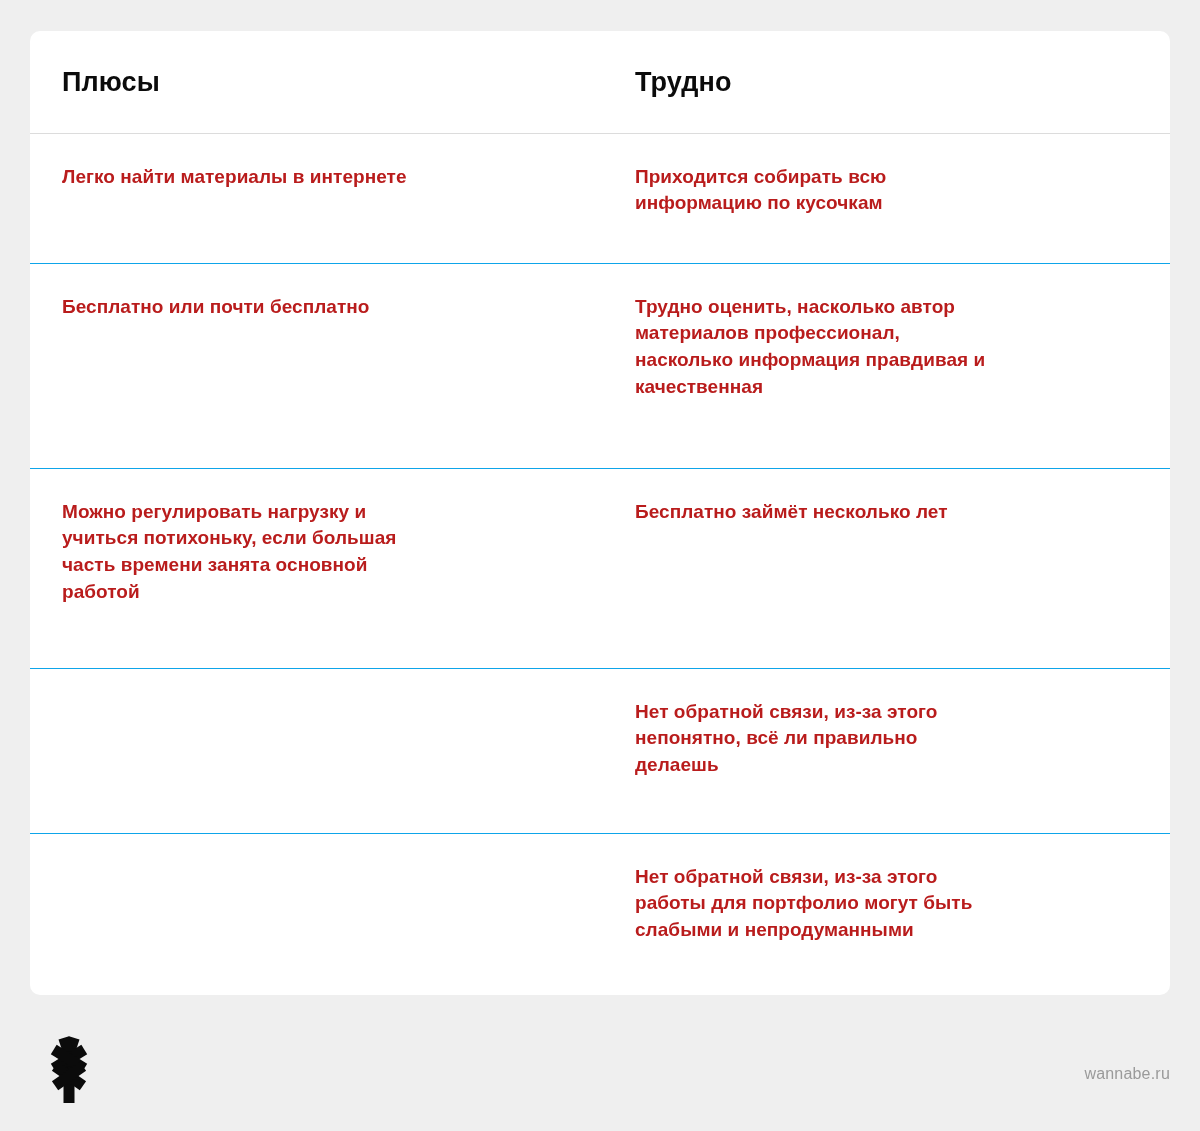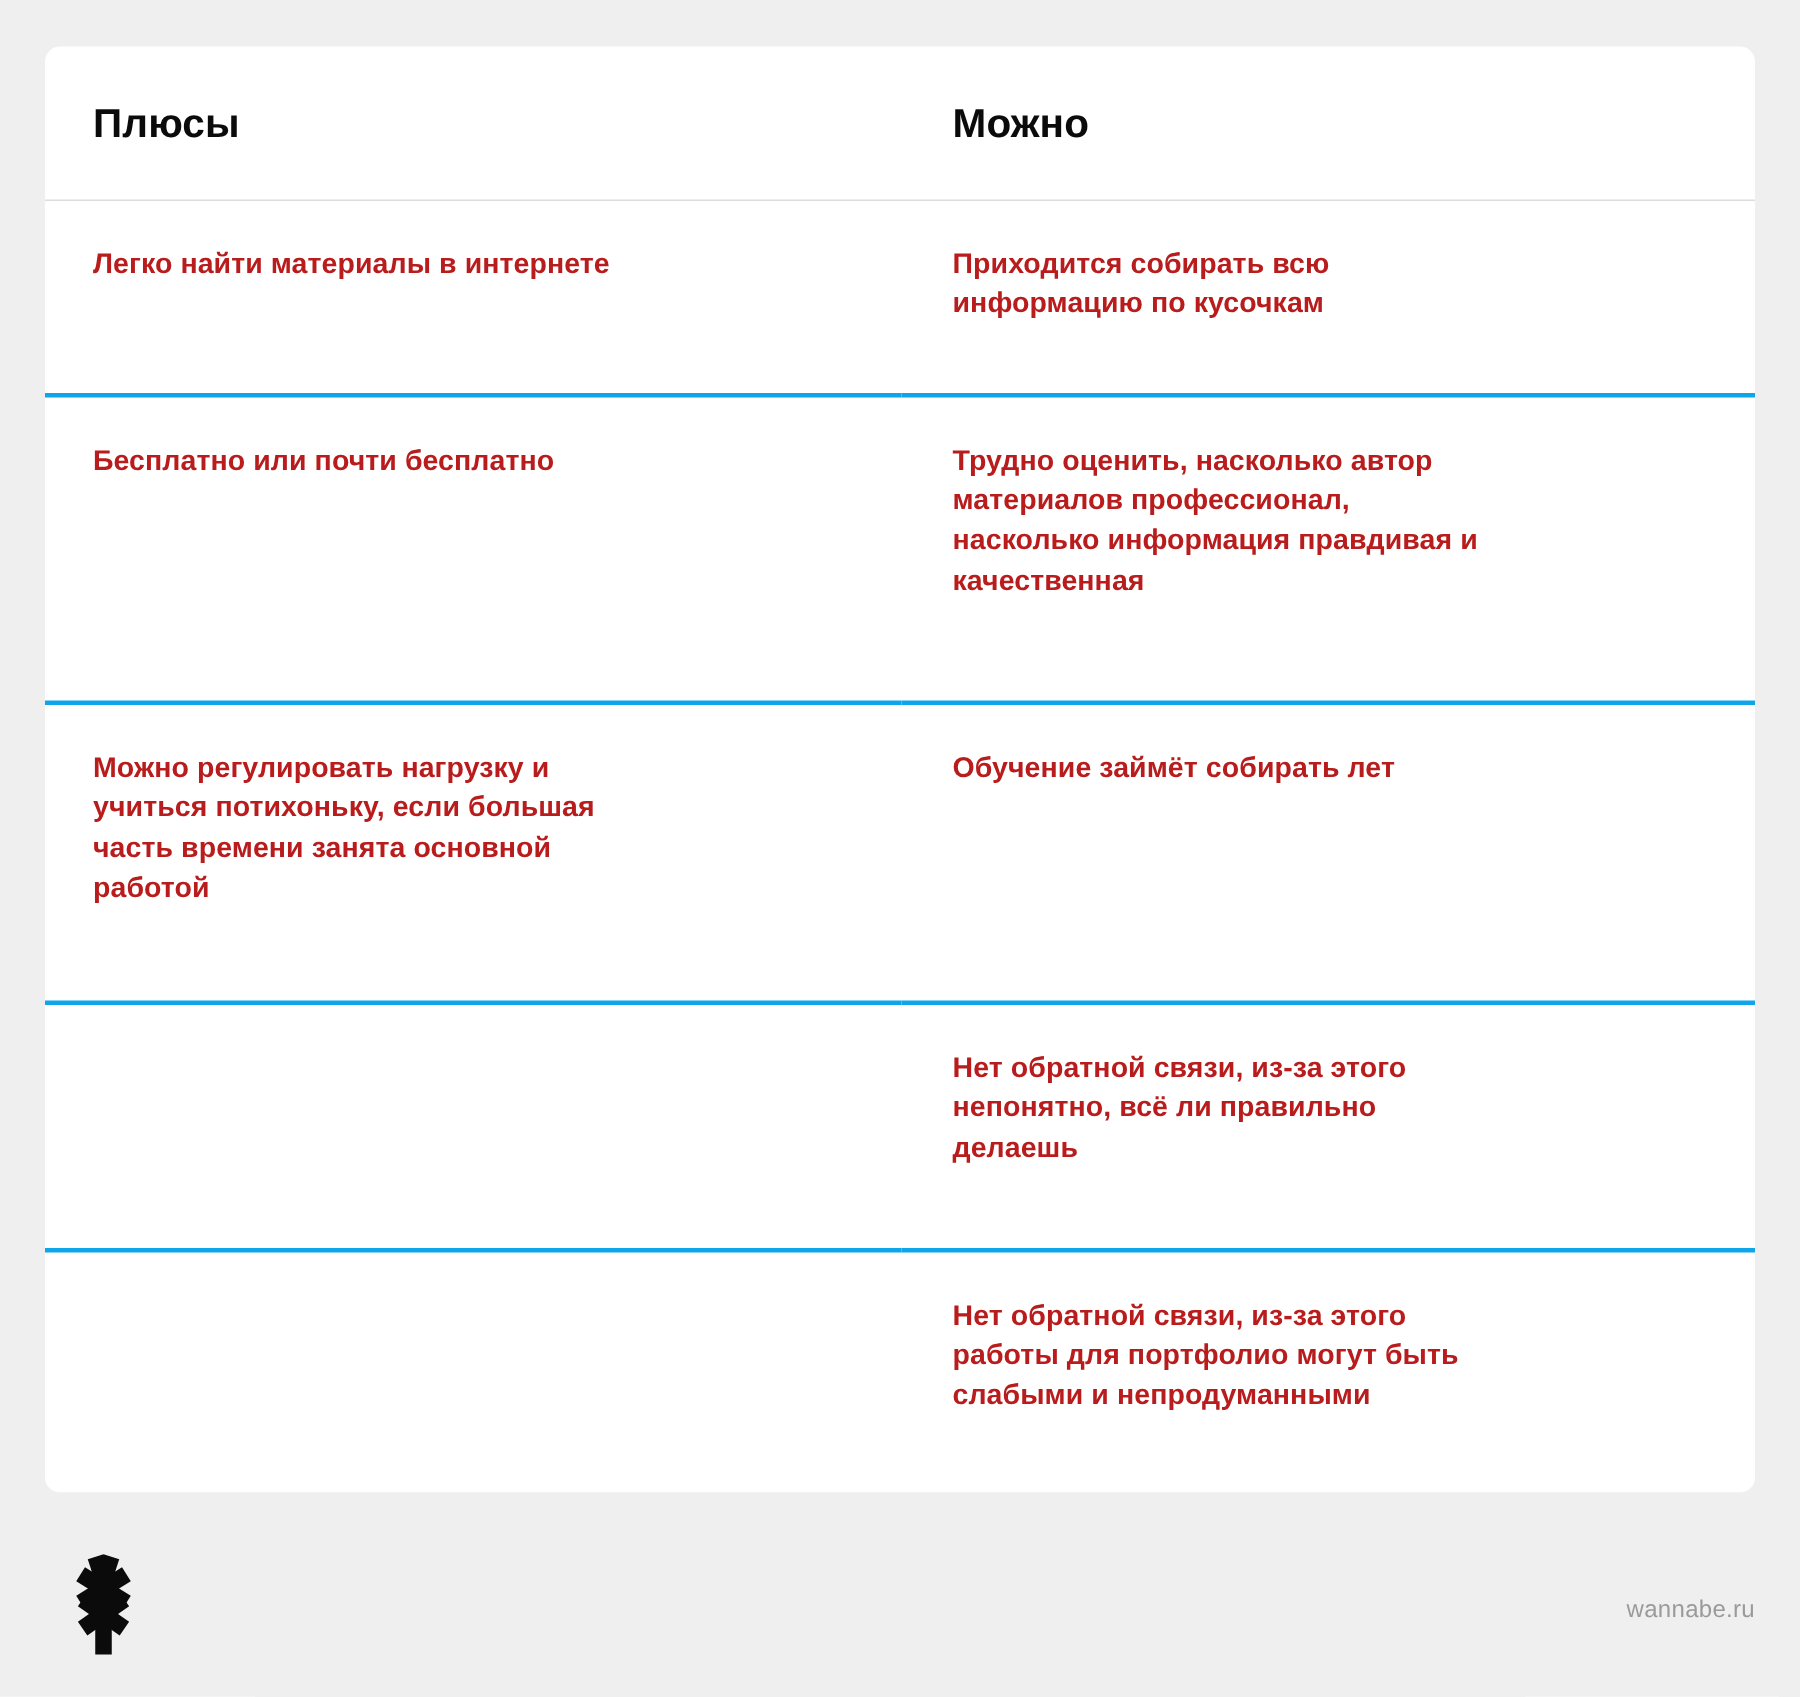--- a/index.html
+++ b/index.html
@@ -68,21 +68,21 @@
   .hdr-text {
     font-size: 27px;
     font-weight: 700;
     color: #0b0b0b;
     letter-spacing: 0.1px;
     line-height: 1.2;
   }
 
   
   .body-row td {
-    border-top: 3px solid #0ea5e9;
+    border-top: 1px solid #0ea5e9;
     padding: 30px 32px 30px 32px;
   }
   .body-row td.col-right {
     padding-left: 34px;
     padding-right: 60px;
   }
   .body-row:first-of-type td {
     border-top: none;
   }
 
@@ -145,21 +145,21 @@
       <colgroup>
         <col class="c1">
         <col class="c2">
       </colgroup>
       <thead>
         <tr class="hdr-row">
           <th class="col-left">
             <div class="hdr-text">Плюсы</div>
           </th>
           <th class="col-right">
-            <div class="hdr-text">Можно</div>
+            <div class="hdr-text">Трудно</div>
           </th>
         </tr>
       </thead>
       <tbody>
         <tr class="body-row row-1">
           <td class="col-left">
             <div class="cell-text">Легко найти материалы в интернете</div>
           </td>
           <td class="col-right">
             <div class="cell-text">Приходится собирать всю
@@ -178,21 +178,21 @@
           </td>
         </tr>
         <tr class="body-row row-3">
           <td class="col-left">
             <div class="cell-text">Можно регулировать нагрузку и
 учиться потихоньку, если большая
 часть времени занята основной
 работой</div>
           </td>
           <td class="col-right">
-            <div class="cell-text">Обучение займёт собирать лет</div>
+            <div class="cell-text">Бесплатно займёт несколько лет</div>
           </td>
         </tr>
         <tr class="body-row row-4">
           <td class="col-left">
             <div class="cell-text cell-empty"></div>
           </td>
           <td class="col-right">
             <div class="cell-text">Нет обратной связи, из-за этого
 непонятно, всё ли правильно
 делаешь</div>

